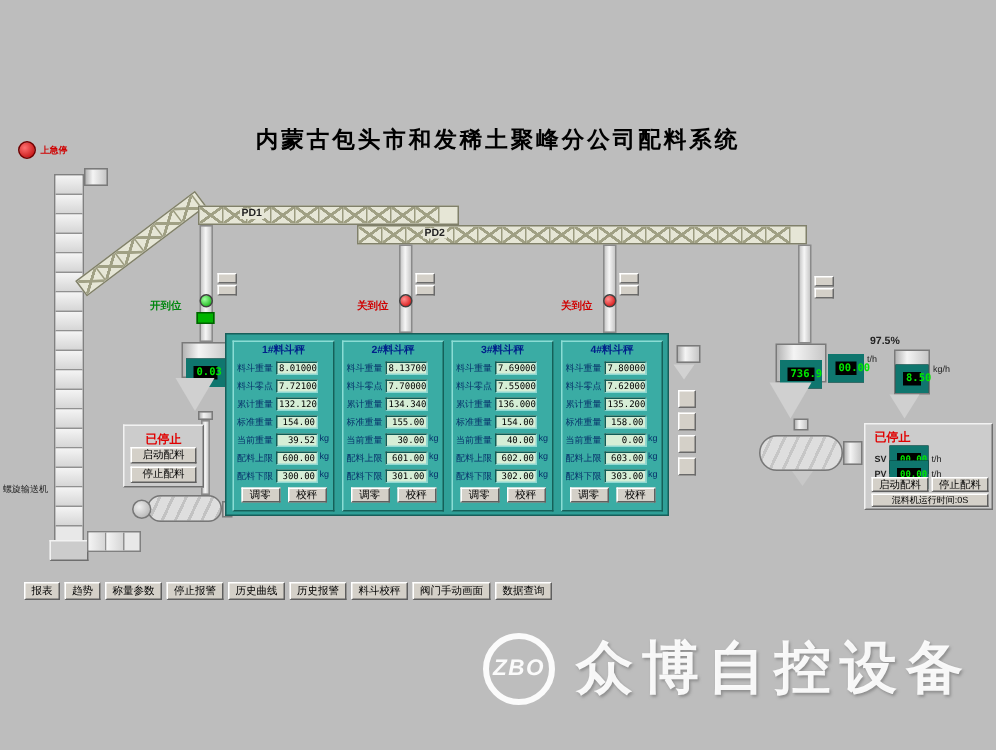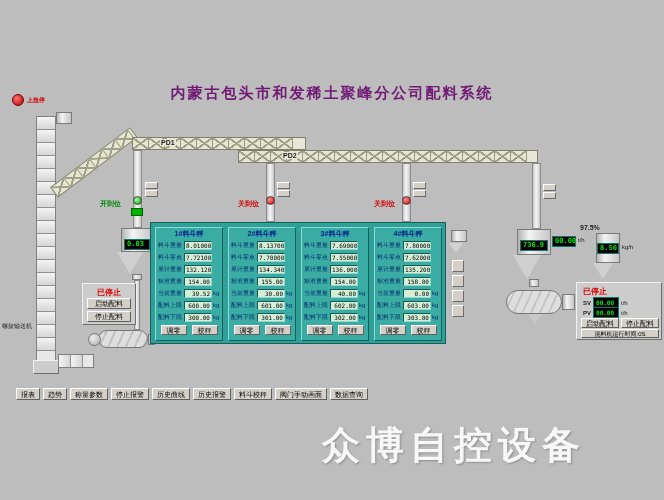--- a/index.html
+++ b/index.html
@@ -1,38 +1,38 @@
 <!DOCTYPE html>
 <html><head>
 <meta charset="utf-8">
 <style>
   * { margin:0; padding:0; box-sizing:border-box; }
   html,body { width:664px; height:500px; overflow:hidden; }
   body { background:#bdbdbd; font-family:"Liberation Sans","DejaVu Sans",sans-serif; }
   #screen { position:relative; width:664px; height:500px; background:#bdbdbd; }
   .abs { position:absolute; }
 
-  .title { width:100%; text-align:center; top:84px; font-size:15px; font-weight:bold; color:#701a75; letter-spacing:2px; }
+  .title { width:100%; text-align:center; top:84px; font-size:15px; font-weight:bold; color:#000000; letter-spacing:2px; }
 
   
   .belt { display:flex; border:1px solid #80806a; background:#e6e6d6; overflow:hidden; }
   .bcell { width:16px; flex:0 0 16px; border-right:1px solid #9a9a7e;
     background:
       linear-gradient(to top right, transparent 44%, #a0a084 45% 55%, transparent 56%),
       linear-gradient(to bottom right, transparent 44%, #a0a084 45% 55%, transparent 56%); }
 
   .vstack { border:1px solid #808080; background:#e8e8e8; overflow:hidden; }
   .vcell { height:13px; border-bottom:1px solid #909090; background:linear-gradient(180deg,#f4f4f4,#d6d6d6); }
   .hstack { border:1px solid #808080; background:#e8e8e8; display:flex; overflow:hidden; }
   .hcell { width:12px; flex:0 0 12px; border-right:1px solid #909090; background:linear-gradient(90deg,#f4f4f4,#d6d6d6); }
 
   .pipe { background:linear-gradient(90deg,#c8c8c8,#f6f6f6 45%,#c8c8c8); border:1px solid #8a8a8a; }
   .cyl { background:linear-gradient(90deg,#b4b4b4,#f4f4f4 35%,#c6c6c6); border:1px solid #7a7a7a; }
 
-  .disp { background:#000; color:#00e800; font:bold 7px "DejaVu Sans Mono",monospace; padding:1px 2px; border:1px solid #0f766e; line-height:7px; }
+  .disp { background:#000; color:#00e800; font:bold 7px "DejaVu Sans Mono",monospace; text-align:right; padding:1px 2px; border:5px solid #0f766e; line-height:7px; }
 
   .led { width:9px; height:9px; border-radius:50%; border:1px solid #404040; }
   .led-red { background:radial-gradient(circle at 35% 35%, #ff9090, #d00000); }
   .led-green { background:radial-gradient(circle at 35% 35%, #a0ffa0, #00a800); }
   .vbox-green { background:#00b400; border:1px solid #006000; }
 
   .tinybox { background:#d4d0c8; border:1px solid; border-color:#ffffff #6a6a6a #6a6a6a #ffffff; }
   .btn3d { background:#d4d0c8; border:1px solid; border-color:#ffffff #5f5f5f #5f5f5f #ffffff; font-size:7px; color:#000; text-align:center; cursor:default; white-space:nowrap; }
   .panel-raised { background:#cccccc; border:1px solid; border-color:#f2f2f2 #6e6e6e #6e6e6e #f2f2f2; }
 
@@ -385,16 +385,17 @@
       <div class="btn3d">称量参数</div>
       <div class="btn3d">停止报警</div>
       <div class="btn3d">历史曲线</div>
       <div class="btn3d">历史报警</div>
       <div class="btn3d">料斗校秤</div>
       <div class="btn3d">阀门手动画面</div>
       <div class="btn3d">数据查询</div>
     </div>
 
   <div class="abs watermark" style="left:322px;top:420px;">
+    <div class="wm-circle">ZBO</div>
     <div class="wm-text">众博自控设备</div>
   </div>
 
 </div>
 
 </body></html>

